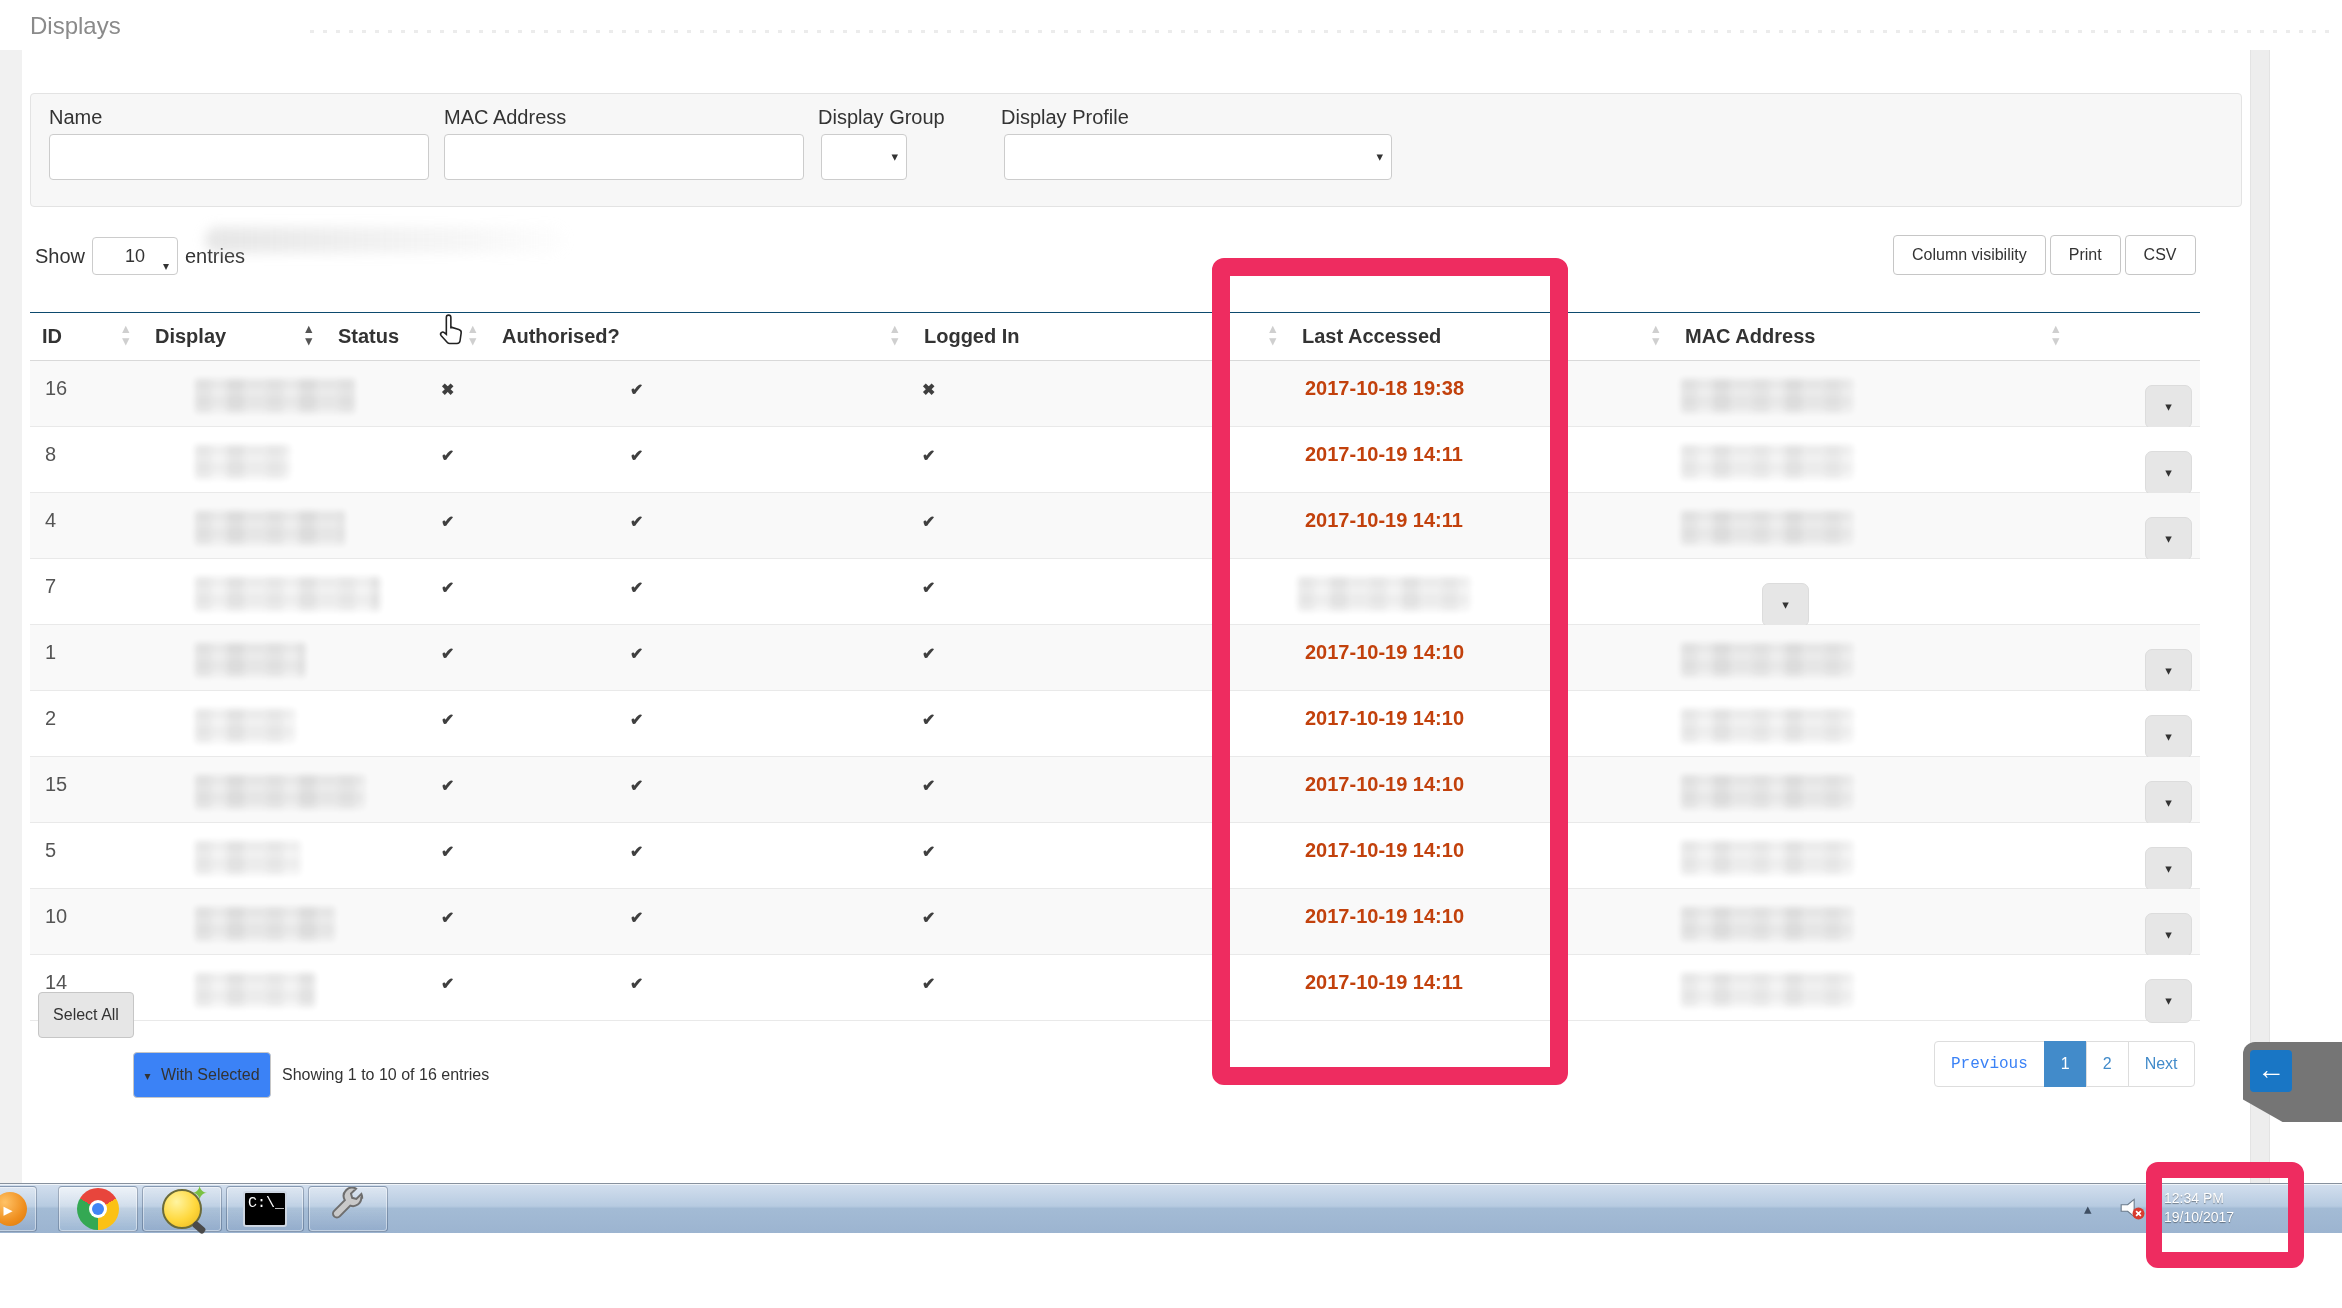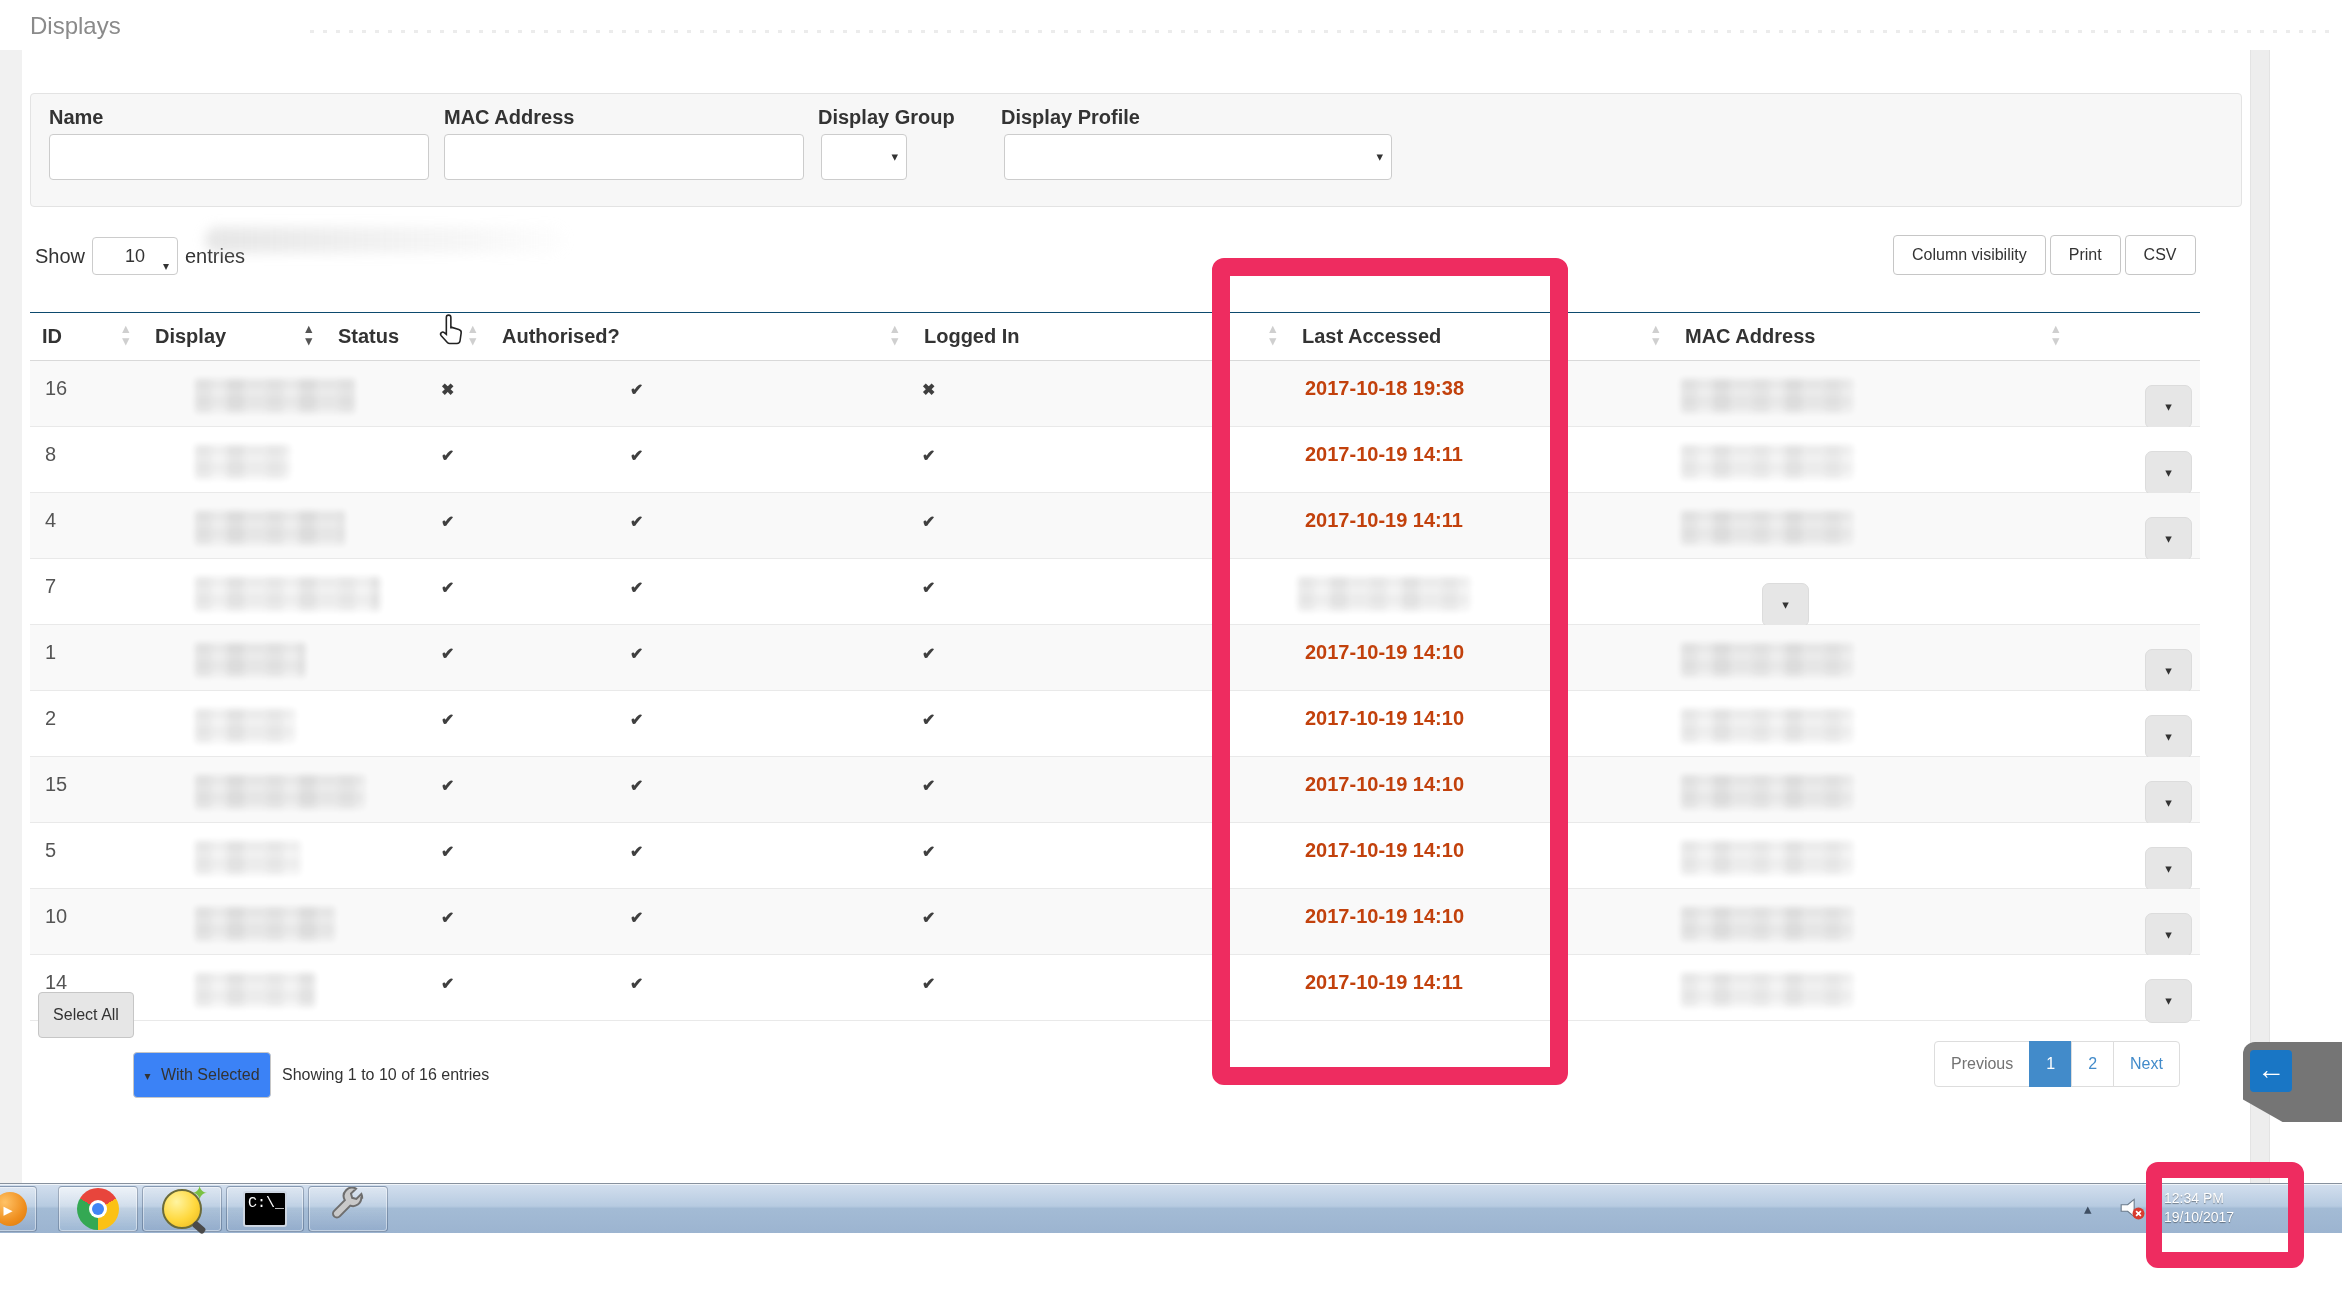--- a/index.html
+++ b/index.html
@@ -11,21 +11,21 @@
   .page-title { position:absolute; left:30px; top:12px; font-size:24px; color:#8a8a8a; }
   .dots-artifact { position:absolute; left:310px; top:30px; width:2020px; height:3px; opacity:.55;
     background:repeating-linear-gradient(90deg,#dcdcdc 0 4px, transparent 4px 13px); }
   .left-margin { position:absolute; left:0; top:50px; width:22px; height:1133px; background:#f1f1f1; }
   .right-strip { position:absolute; left:2250px; top:50px; width:20px; height:1133px; background:#ededed;
     border-left:1px solid #e3e3e3; border-right:1px solid #e3e3e3; z-index:1; }
 
   
   .filter-panel { position:absolute; left:30px; top:93px; width:2212px; height:114px;
     background:#f7f7f7; border:1px solid #e3e3e3; border-radius:4px; }
-  .f-label { position:absolute; top:12px; font-size:20px; font-weight:bold; color:#333; }
+  .f-label { position:absolute; top:12px; font-size:20px; font-weight:normal; color:#333; }
   .f-input { position:absolute; top:40px; height:46px; background:#fff; border:1px solid #ccc; border-radius:4px;
     font-size:19px; padding:0 10px; color:#333; }
   .f-select { position:absolute; top:40px; height:46px; background:#fff; border:1px solid #ccc; border-radius:4px; }
   .f-select .caret { position:absolute; right:8px; top:14px; font-size:13px; color:#333; }
 
   
   .show-label { position:absolute; left:35px; top:245px; font-size:20px; color:#333; }
   .length-select { position:absolute; left:92px; top:237px; width:86px; height:38px; background:#fff;
     border:1px solid #ccc; border-radius:4px; font-size:18px; color:#333; text-align:center; line-height:36px; }
   .length-select .caret { position:absolute; right:8px; top:10px; font-size:12px; color:#333; }
@@ -74,21 +74,21 @@
   
   .btn { border:1px solid #c6c6c6; border-radius:4px; font-size:16px; color:#333; height:46px; line-height:44px; }
   .select-all-btn { position:absolute; left:38px; top:992px; width:96px; background:#e6e6e6; text-align:center; }
   .with-selected-btn { position:absolute; left:133px; top:1052px; width:138px; background:#3b82f6; text-align:center; }
   .with-selected-btn .caret { font-size:12px; margin-right:6px; }
   .showing-info { position:absolute; left:282px; top:1066px; font-size:16px; color:#333; }
 
   .pagination { position:absolute; left:1935px; top:1041px; display:flex; }
   .page-item { height:46px; line-height:44px; padding:0 16px; background:#fff; border:1px solid #ddd;
     margin-left:-1px; font-size:16px; color:#428bca; }
-  .page-item.prev { color:#737373; border-radius:4px 0 0 4px; }
+  .page-item.prev { color:#3b82f6; border-radius:4px 0 0 4px;font-family:Liberation Mono, monospace; }
   .page-item.next { border-radius:0 4px 4px 0; }
   .page-item.active { background:#428bca; border-color:#428bca; color:#fff; }
 
   
   .dock-widget { position:absolute; left:2243px; top:1042px; width:99px; height:80px; background:#757575;
     border-radius:12px 0 0 12px; clip-path:polygon(0 0,100% 0,100% 100%,40% 100%,0 72%); z-index:5; }
   .dock-widget .blue-box { position:absolute; left:7px; top:8px; width:42px; height:42px; background:#1976c5;
     border-radius:4px; color:#fff; font-size:28px; font-weight:bold; text-align:center; line-height:40px; }
 
   

